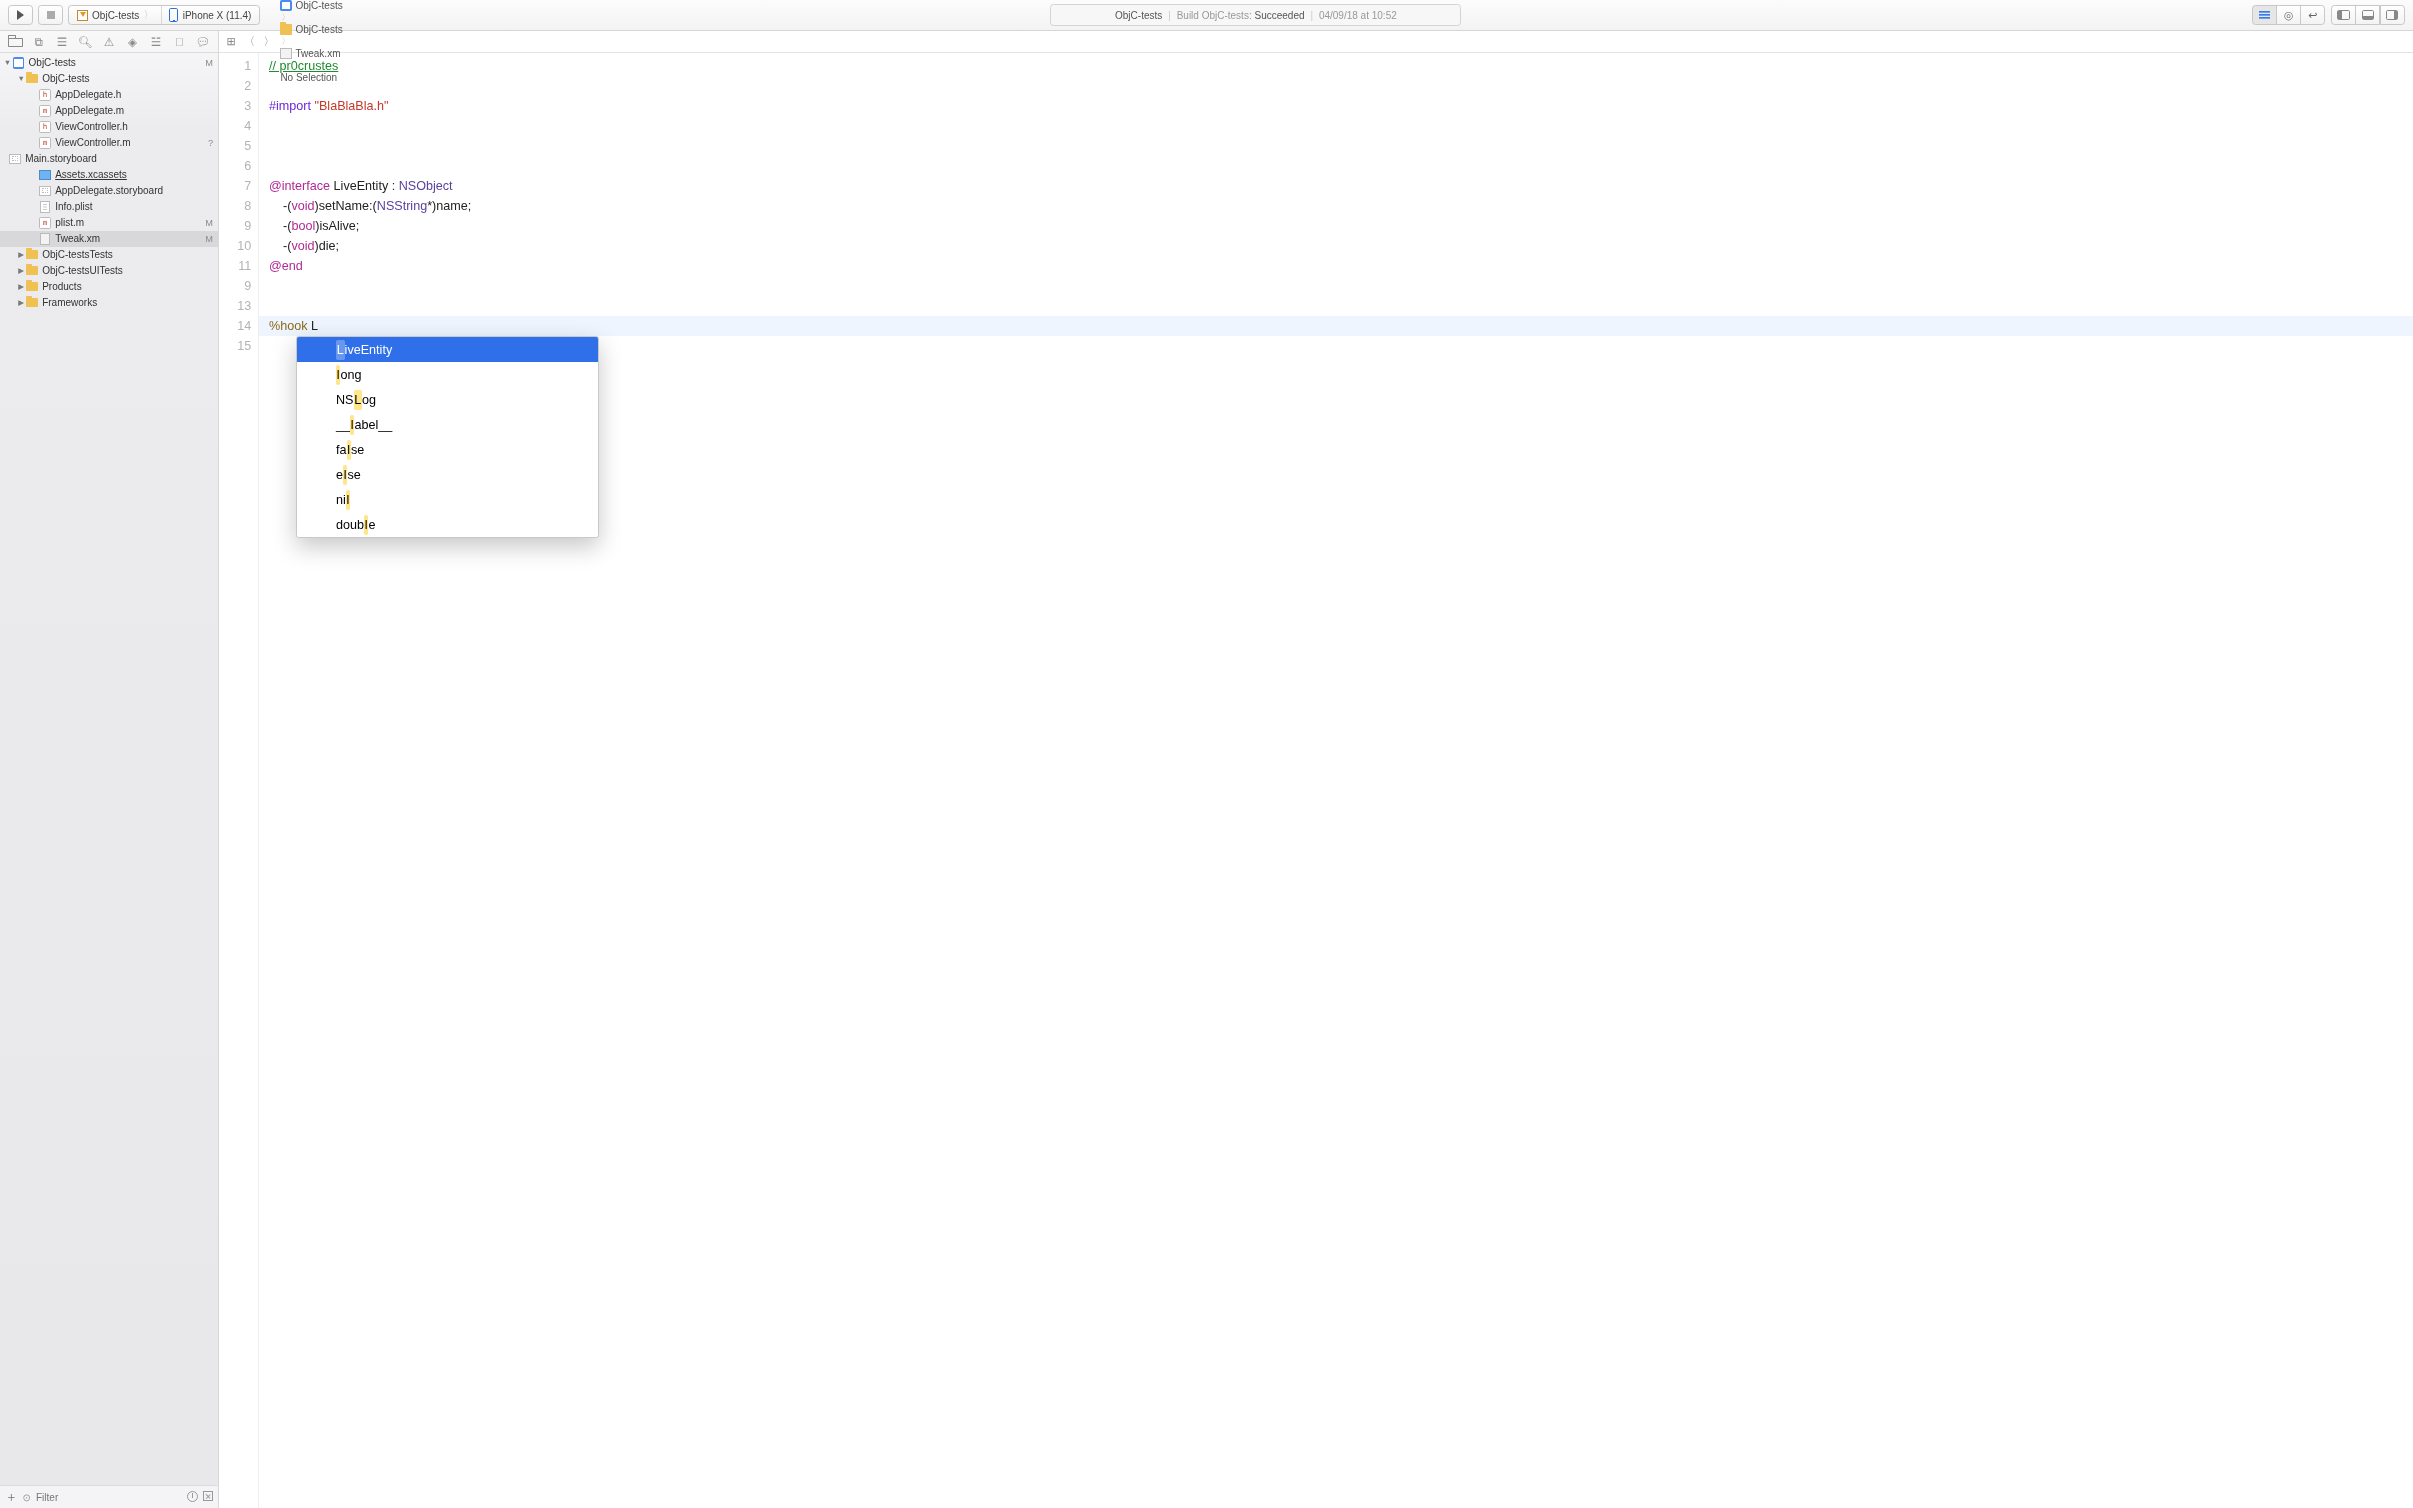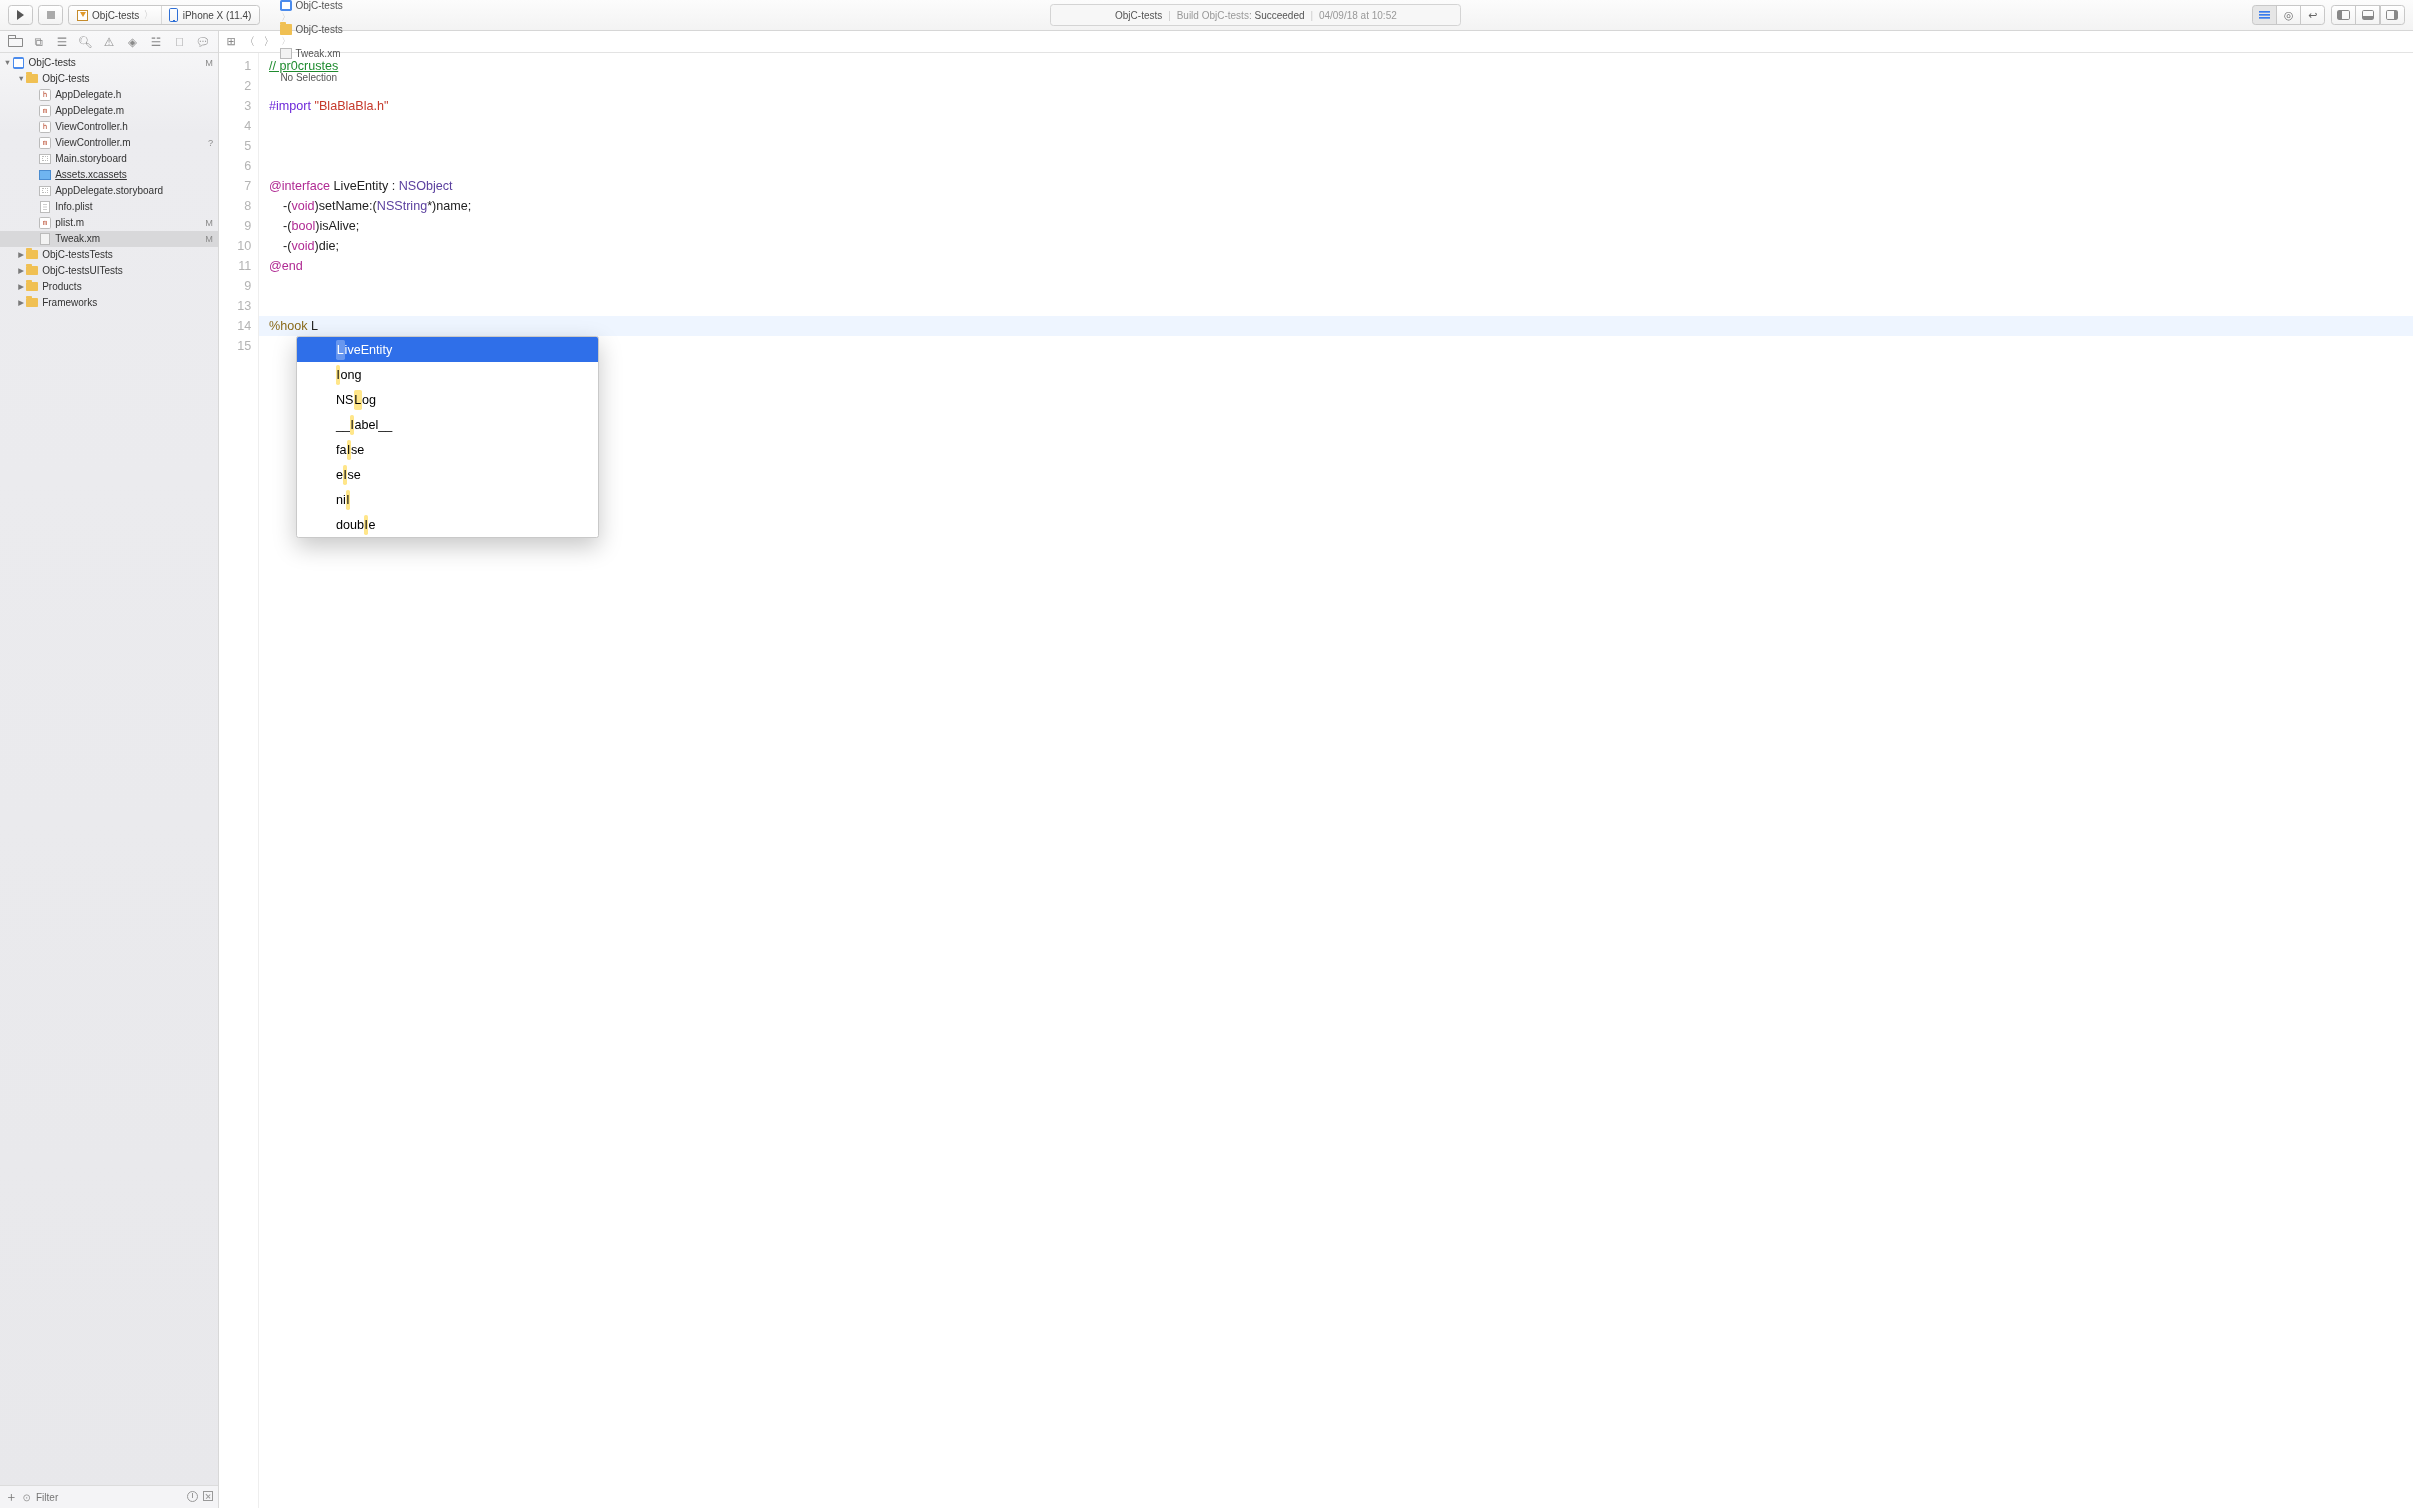--- a/index.html
+++ b/index.html
@@ -255,21 +255,21 @@
           <span class="lbl">ViewController.h</span>
         </div>
         <div class="trow" style="padding-left: 30px;">
           <span class="disc blank">▶</span>
           <span class="fic">
             <span class="fic-m">m</span>
           </span>
           <span class="lbl">ViewController.m</span>
           <span class="badge">?</span>
         </div>
-        <div class="trow" style="padding-left: 30px;">
+        <div class="trow" style="">
           <span class="disc blank">▶</span>
           <span class="fic">
             <span class="fic-sb"></span>
           </span>
           <span class="lbl">Main.storyboard</span>
         </div>
         <div class="trow" style="padding-left: 30px; text-decoration: underline;">
           <span class="disc blank">▶</span>
           <span class="fic">
             <span class="fic-xc"></span>

